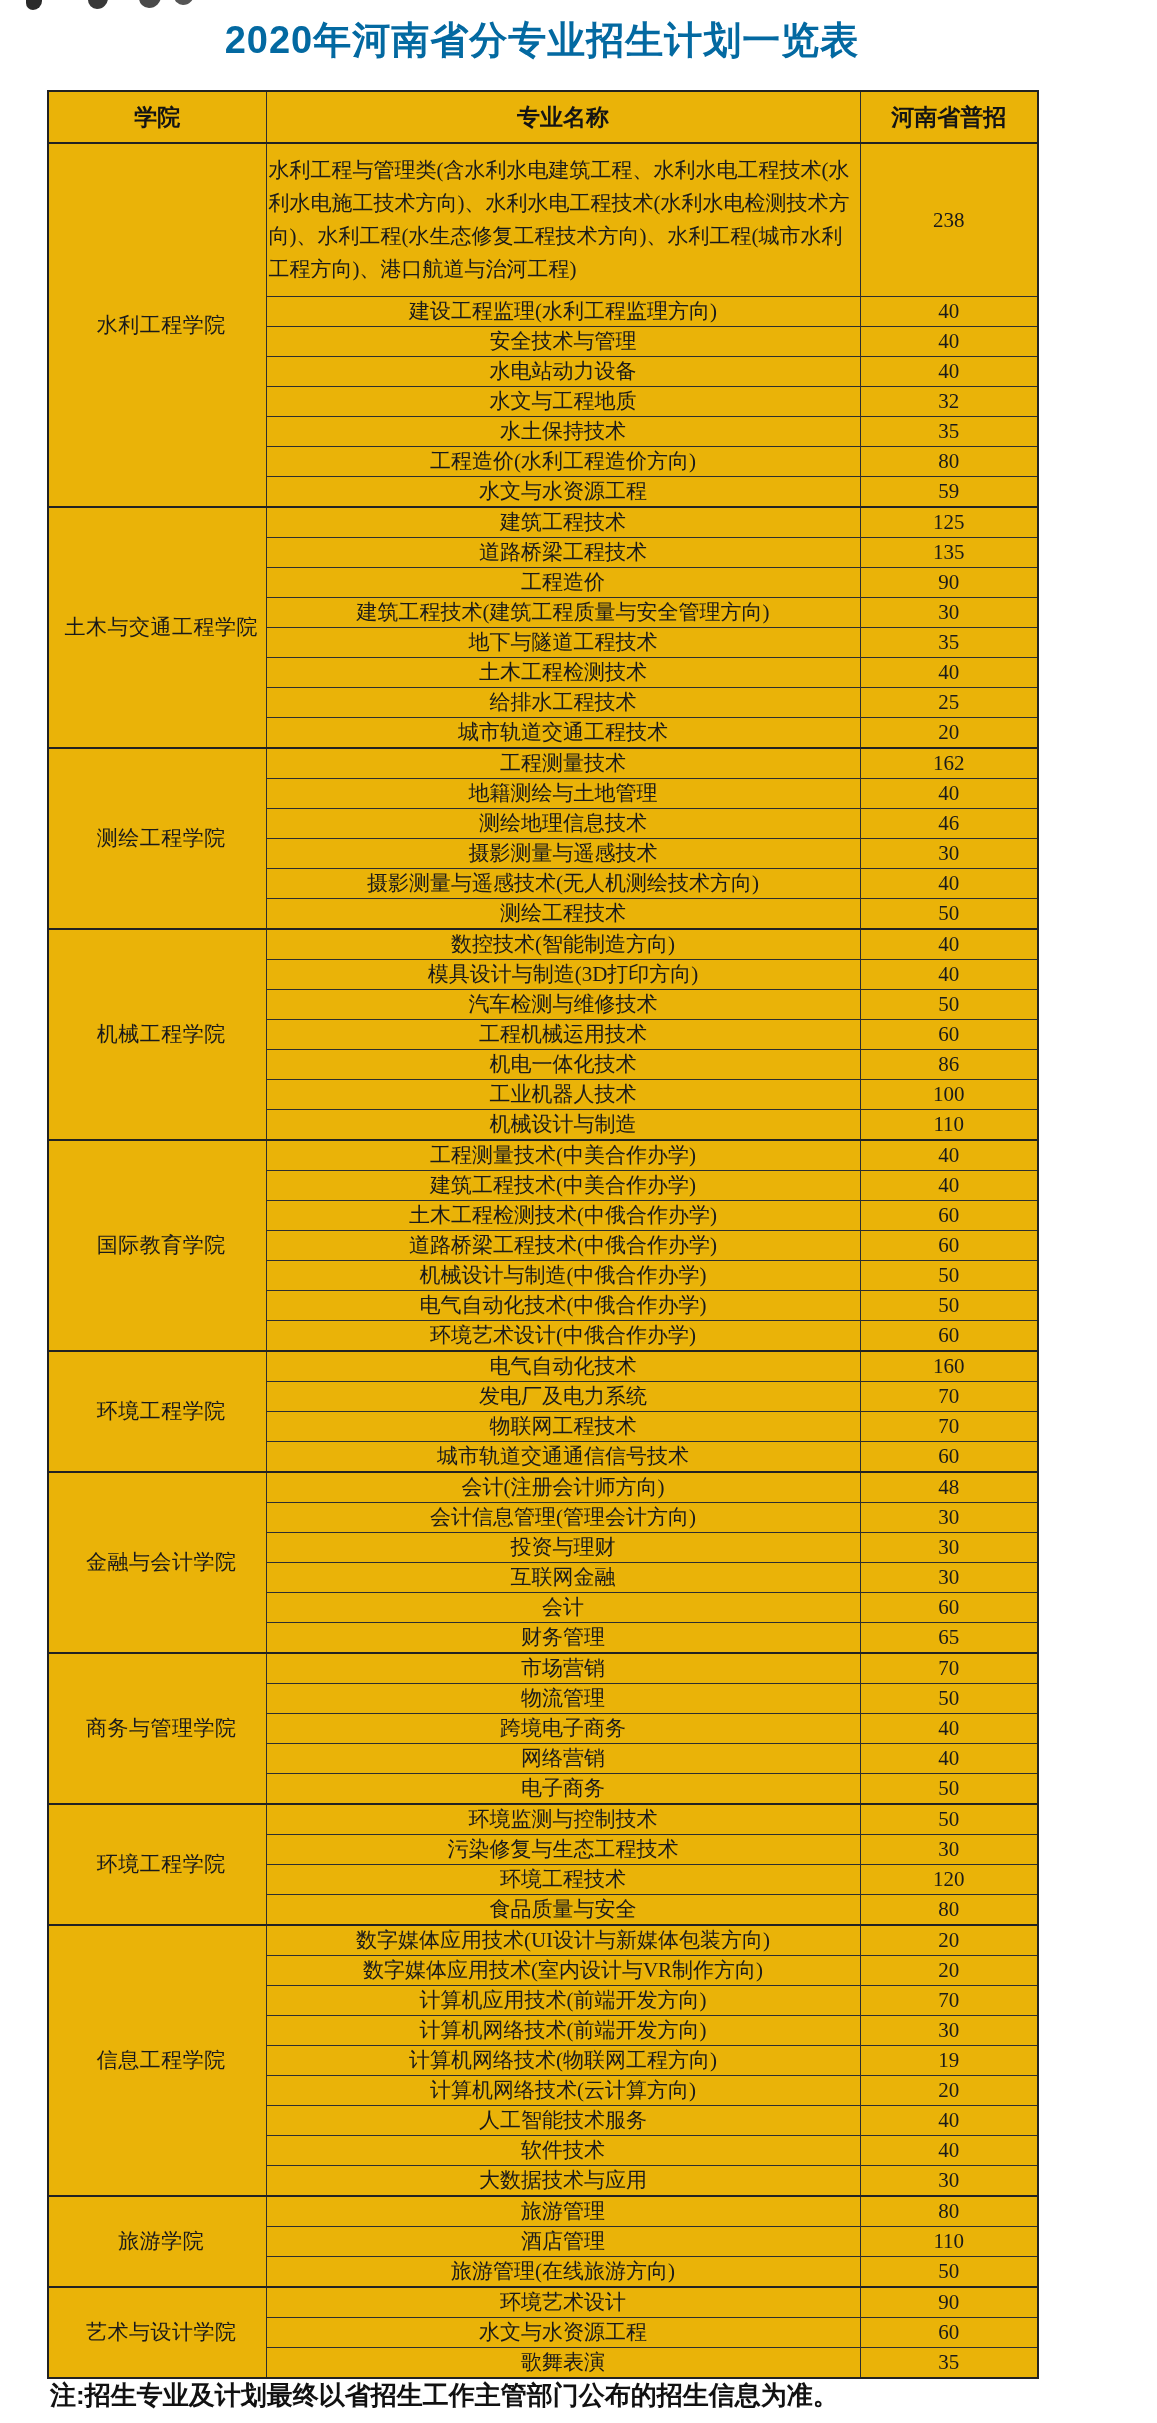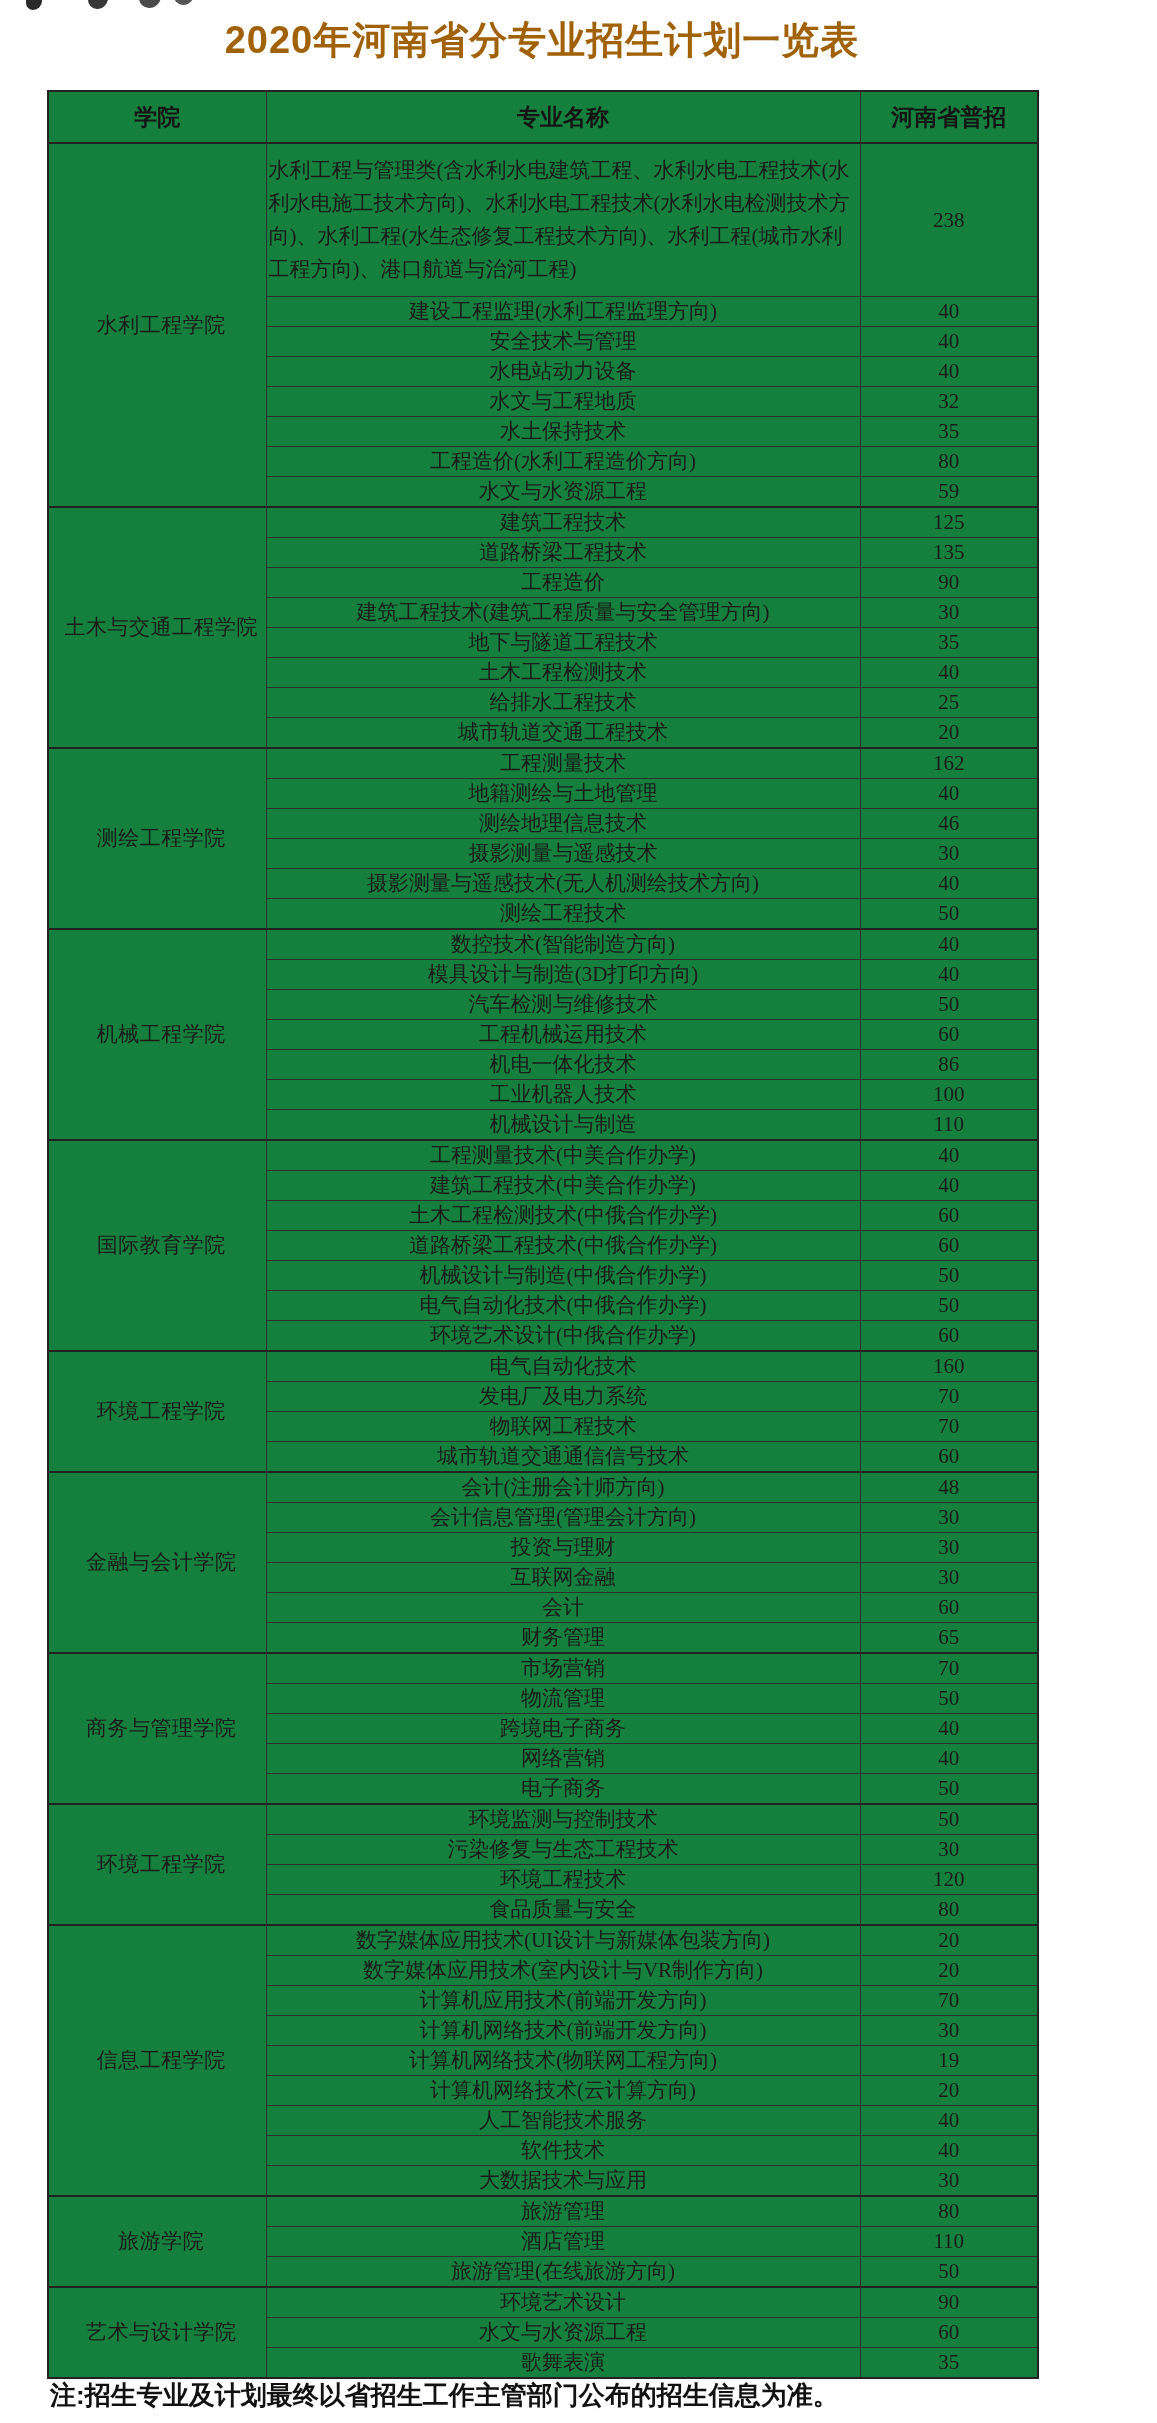--- a/index.html
+++ b/index.html
@@ -30,31 +30,31 @@
     top: 20px;
     left: 47px;
     width: 990px;
     margin: 0;
     text-align: center;
     font-family: "Liberation Sans", "DejaVu Sans", sans-serif;
     font-size: 38px;
     font-weight: 700;
     letter-spacing: 1px;
     line-height: 1.1;
-    color: #a16207;
+    color: #0369a1;
   }
   table.plan-table {
     position: absolute;
     top: 90px;
     left: 47px;
     width: 990px;
     border-collapse: collapse;
     table-layout: fixed;
     border: 2px solid #222;
-    background: #15803d;
+    background: #eab308;
   }
   col.c-college { width: 218px; }
   col.c-major   { width: 594px; }
   col.c-plan    { width: 178px; }
   .plan-table th, .plan-table td {
     border: 1px solid #2e2e2e;
     padding: 0 4px;
     text-align: center;
     vertical-align: middle;
     overflow: hidden;

